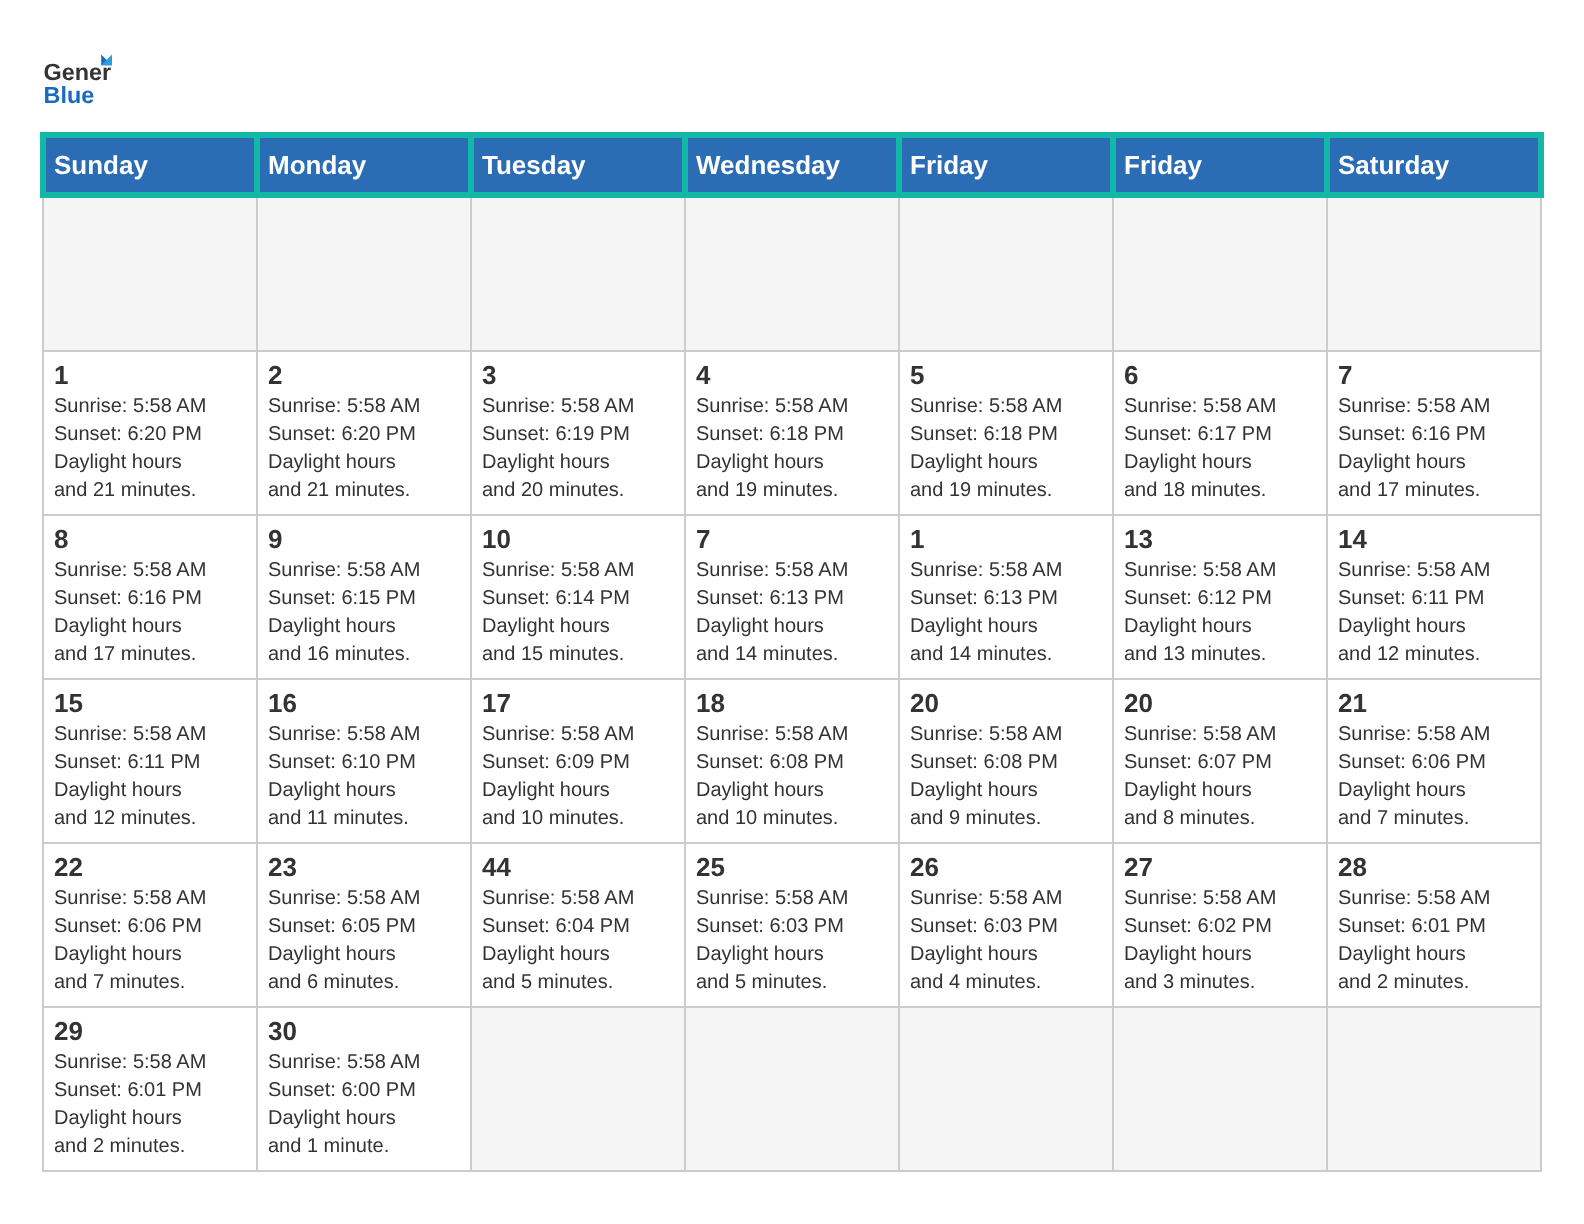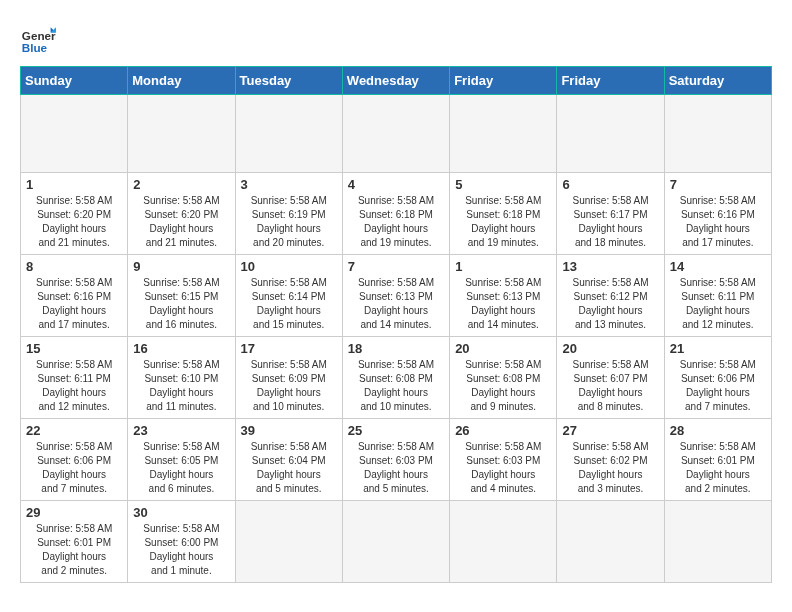--- a/index.html
+++ b/index.html
@@ -42,21 +42,21 @@
       border-collapse: collapse;
       font-size: 11px;
     }
     th {
       background-color: #2a6db5;
       color: #fff;
       padding: 6px 4px;
       text-align: left;
       font-size: 13px;
       font-weight: bold;
-      border: 1px solid #14b8a6;
+      border: 3px solid #14b8a6;
       margin-left: 48px;
     }
     td {
       border: 1px solid #ccc;
       vertical-align: top;
       padding: 4px 5px;
       height: 78px;
       background: #fff;
       color: #333;
     }
@@ -66,21 +66,20 @@
     .day-num {
       font-size: 13px;
       font-weight: bold;
       display: block;
       margin-bottom: 2px;
     }
     .day-info {
       font-size: 10px;
       line-height: 1.4;
       color: #333;
-      text-align: center;
     }
     tr:nth-child(even) td:not(.empty) {
       background: #fff;
     }
     tbody tr td {
       background: #fff;
     }
     tbody tr:nth-child(odd) td:not(.empty) {
       background: #fff;
     }
@@ -333,21 +332,21 @@
         <td>
         <span class="day-num">23</span>
         <div class="day-info">
           Sunrise: 5:58 AM<br>
           Sunset: 6:05 PM<br>
           Daylight hours<br>
           and 6 minutes.
         </div>
       </td>
         <td>
-        <span class="day-num">39</span>
+        <span class="day-num">44</span>
         <div class="day-info">
           Sunrise: 5:58 AM<br>
           Sunset: 6:04 PM<br>
           Daylight hours<br>
           and 5 minutes.
         </div>
       </td>
         <td>
         <span class="day-num">25</span>
         <div class="day-info">

